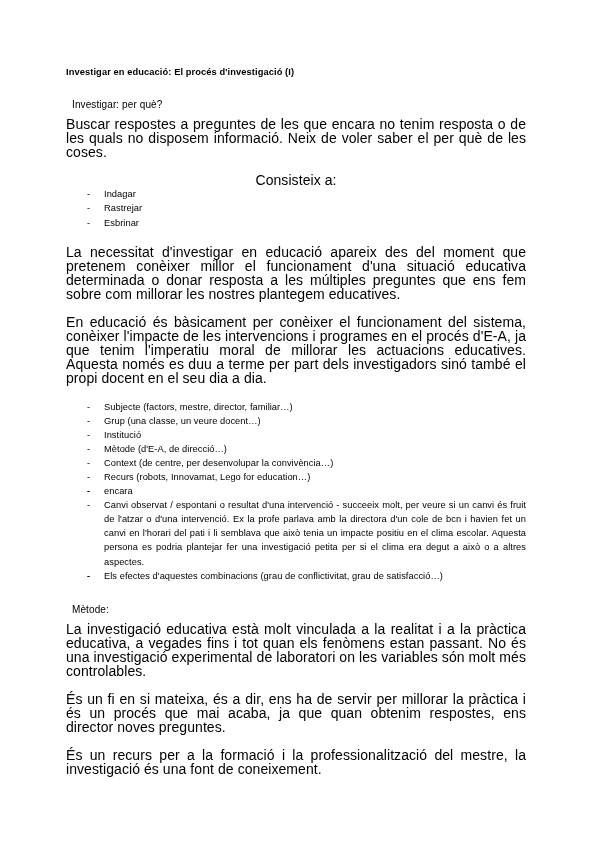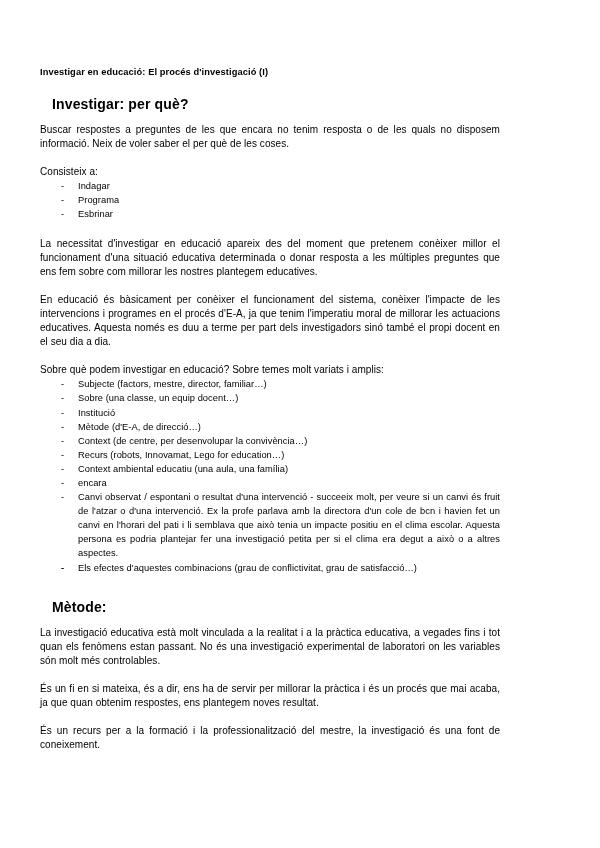--- a/index.html
+++ b/index.html
@@ -14,48 +14,48 @@
     font-family: "Liberation Sans", sans-serif;
     color: #000000;
     -webkit-font-smoothing: antialiased;
   }
   .page {
     position: relative;
     box-sizing: border-box;
     width: 536px;
     height: 848px;
     background: #ffffff;
-    padding: 66px 70px 0 40px;
+    padding: 66px 70px 0 66px;
   }
   .doc-body {
     width: 460px;
   }
   .doc-title {
     font-size: 9.3px;
     font-weight: bold;
     line-height: 13px;
     margin: 0 0 19px 0;
     letter-spacing: 0.01em;
   }
   .section-heading {
-    font-size: 14px;
-    font-weight: bold;
+    font-size: 10px;
+    font-weight: normal;
     line-height: 13px;
-    margin: 12px;
+    margin: 6px;
     letter-spacing: 0.01em;
   }
   p.para {
-    font-size: 10px;
+    font-size: 14px;
     line-height: 14.1px;
     margin: 0;
     text-align: justify;
     letter-spacing: 0.005em;
   }
   p.para.lead {
-    text-align: left;
+    text-align: center;
   }
   .gap-md { height: 14px; }
   .gap-lg { height: 15px; }
   ul.dash-list {
     list-style: none;
     margin: 0;
     padding: 0;
   }
   ul.dash-list > li {
     position: relative;
@@ -84,56 +84,55 @@
     <h1 class="doc-title">Investigar en educació: El procés d'investigació (I)</h1>
 
     <h2 class="section-heading">Investigar: per què?</h2>
     <p class="para">Buscar respostes a preguntes de les que encara no tenim resposta o de les quals no disposem informació. Neix de voler saber el per què de les coses.</p>
 
     <div class="gap-md"></div>
 
     <p class="para lead">Consisteix a:</p>
     <ul class="dash-list">
       <li class="plain"><span class="dash-marker">-</span><span>Indagar</span></li>
-      <li class="plain"><span class="dash-marker">-</span><span>Programa</span></li>
+      <li class="plain"><span class="dash-marker">-</span><span>Rastrejar</span></li>
       <li class="plain"><span class="dash-marker">-</span><span>Esbrinar</span></li>
     </ul>
 
     <div class="gap-lg"></div>
 
     <p class="para">La necessitat d'investigar en educació apareix des del moment que pretenem conèixer millor el funcionament d'una situació educativa determinada o donar resposta a les múltiples preguntes que ens fem sobre com millorar les nostres plantegem educatives.</p>
 
     <div class="gap-md"></div>
 
     <p class="para">En educació és bàsicament per conèixer el funcionament del sistema, conèixer l'impacte de les intervencions i programes en el procés d'E-A, ja que tenim l'imperatiu moral de millorar les actuacions educatives. Aquesta només es duu a terme per part dels investigadors sinó també el propi docent en el seu dia a dia.</p>
 
     <div class="gap-md"></div>
 
-    <p class="para lead">Sobre què podem investigar en educació? Sobre temes molt variats i amplis:</p>
     <ul class="dash-list">
       <li class="plain"><span class="dash-marker">-</span><span>Subjecte (factors, mestre, director, familiar…)</span></li>
-      <li class="plain"><span class="dash-marker">-</span><span>Sobre (una classe, un equip docent…)</span></li>
+      <li class="plain"><span class="dash-marker">-</span><span>Grup (una classe, un veure docent…)</span></li>
       <li class="plain"><span class="dash-marker">-</span><span>Institució</span></li>
       <li class="plain"><span class="dash-marker">-</span><span>Mètode (d'E-A, de direcció…)</span></li>
       <li class="plain"><span class="dash-marker">-</span><span>Context (de centre, per desenvolupar la convivència…)</span></li>
       <li class="plain"><span class="dash-marker">-</span><span>Recurs (robots, Innovamat, Lego for education…)</span></li>
-      <li class="plain"><span class="dash-marker">-</span><span>Context ambiental educatiu (una aula, una família)</span></li>
+      <li class="plain"><span class="dash-marker">-</span></li>
       <li class="plain"><span class="dash-marker">-</span><span>encara</span></li>
       <li><span class="dash-marker">-</span><span>Canvi observat / espontani o resultat d'una intervenció - succeeix molt, per veure si un canvi és fruit de l'atzar o d'una intervenció. Ex la profe parlava amb la directora d'un cole de bcn i havien fet un canvi en l'horari del pati i li semblava que això tenia un impacte positiu en el clima escolar. Aquesta persona es podria plantejar fer una investigació petita per si el clima era degut a això o a altres aspectes.</span></li>
       <li><span class="dash-marker">-</span></li>
       <li class="plain"><span class="dash-marker">-</span><span>Els efectes d'aquestes combinacions (grau de conflictivitat, grau de satisfacció…)</span></li>
     </ul>
 
     <div class="gap-md"></div>
 
     <h2 class="section-heading">Mètode:</h2>
     <p class="para">La investigació educativa està molt vinculada a la realitat i a la pràctica educativa, a vegades fins i tot quan els fenòmens estan passant. No és una investigació experimental de laboratori on les variables són molt més controlables.</p>
 
     <div class="gap-md"></div>
 
-    <p class="para">És un fi en si mateixa, és a dir, ens ha de servir per millorar la pràctica i és un procés que mai acaba, ja que quan obtenim respostes, ens plantegem noves resultat.</p>
+    <p class="para">És un fi en si mateixa, és a dir, ens ha de servir per millorar la pràctica i és un procés que mai acaba, ja que quan obtenim respostes, ens director noves preguntes.</p>
 
     <div class="gap-md"></div>
 
     <p class="para">És un recurs per a la formació i la professionalització del mestre, la investigació és una font de coneixement.</p>
 
   </div>
 </div>
 
 </body></html>

